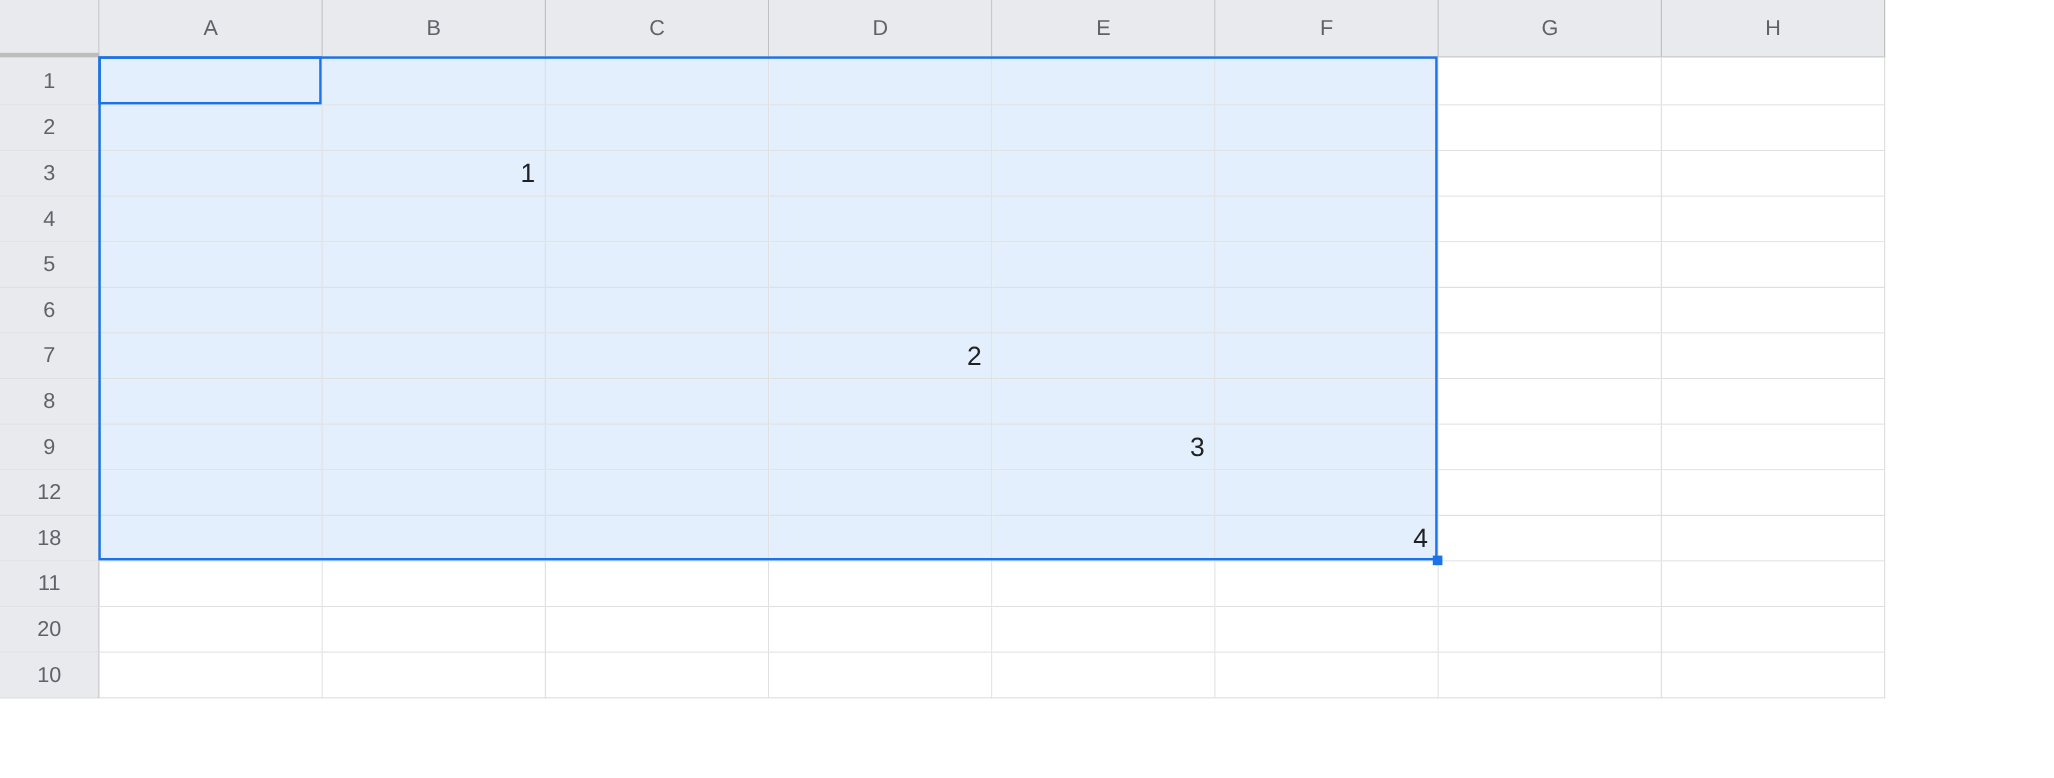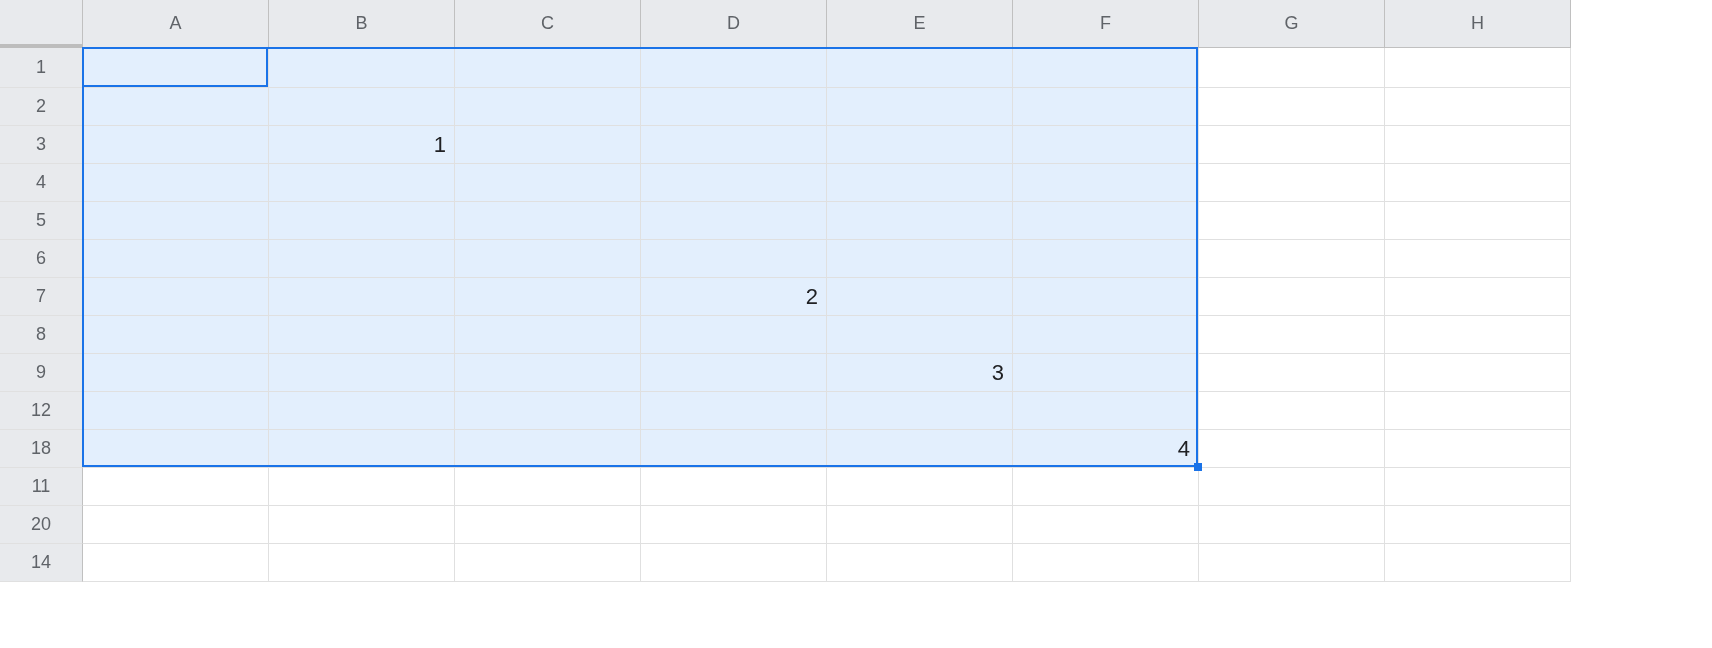--- a/index.html
+++ b/index.html
@@ -147,21 +147,21 @@
       <div class="row-header">4</div>
       <div class="row-header">5</div>
       <div class="row-header">6</div>
       <div class="row-header">7</div>
       <div class="row-header">8</div>
       <div class="row-header">9</div>
       <div class="row-header">12</div>
       <div class="row-header">18</div>
       <div class="row-header">11</div>
       <div class="row-header">20</div>
-      <div class="row-header">14</div>
+      <div class="row-header">10</div>
     </div>
 
   <div class="grid">
       <div class="row row-1">
         <div class="cell selected"></div>
         <div class="cell selected"></div>
         <div class="cell selected"></div>
         <div class="cell selected"></div>
         <div class="cell selected"></div>
         <div class="cell selected"></div>

